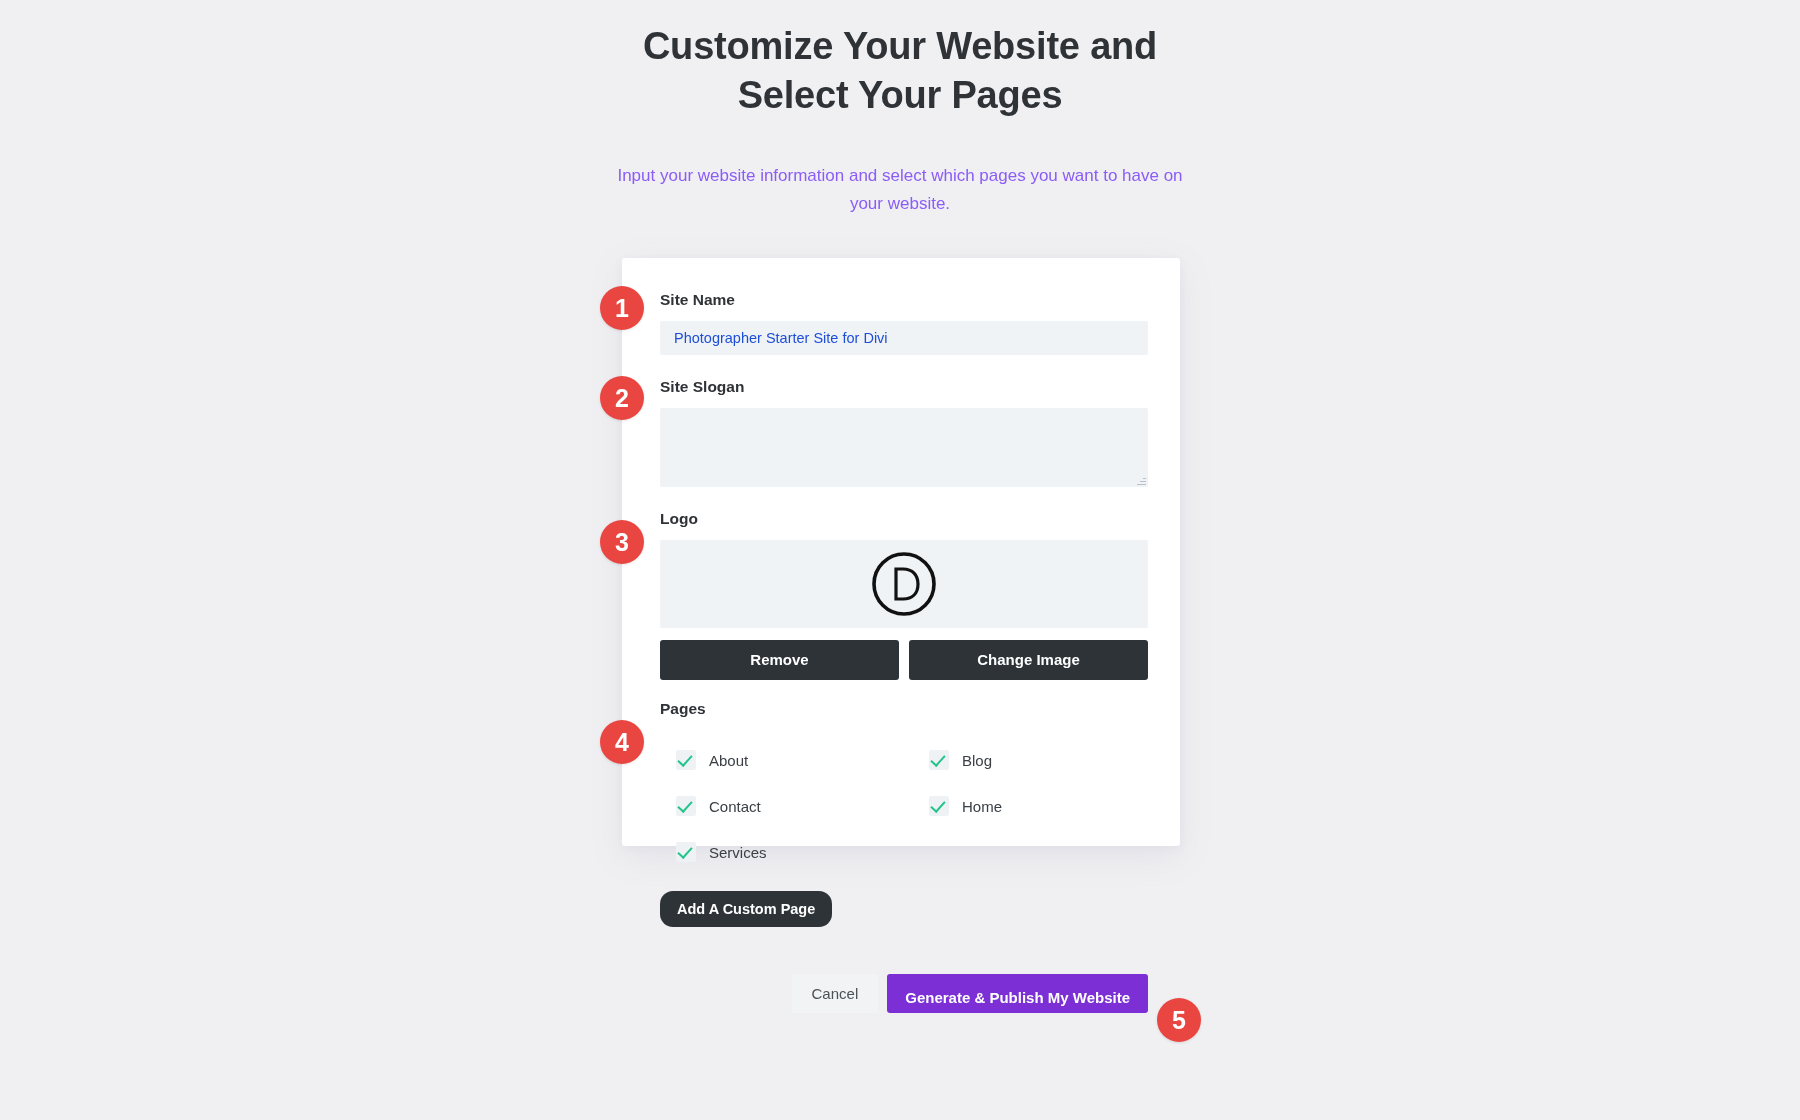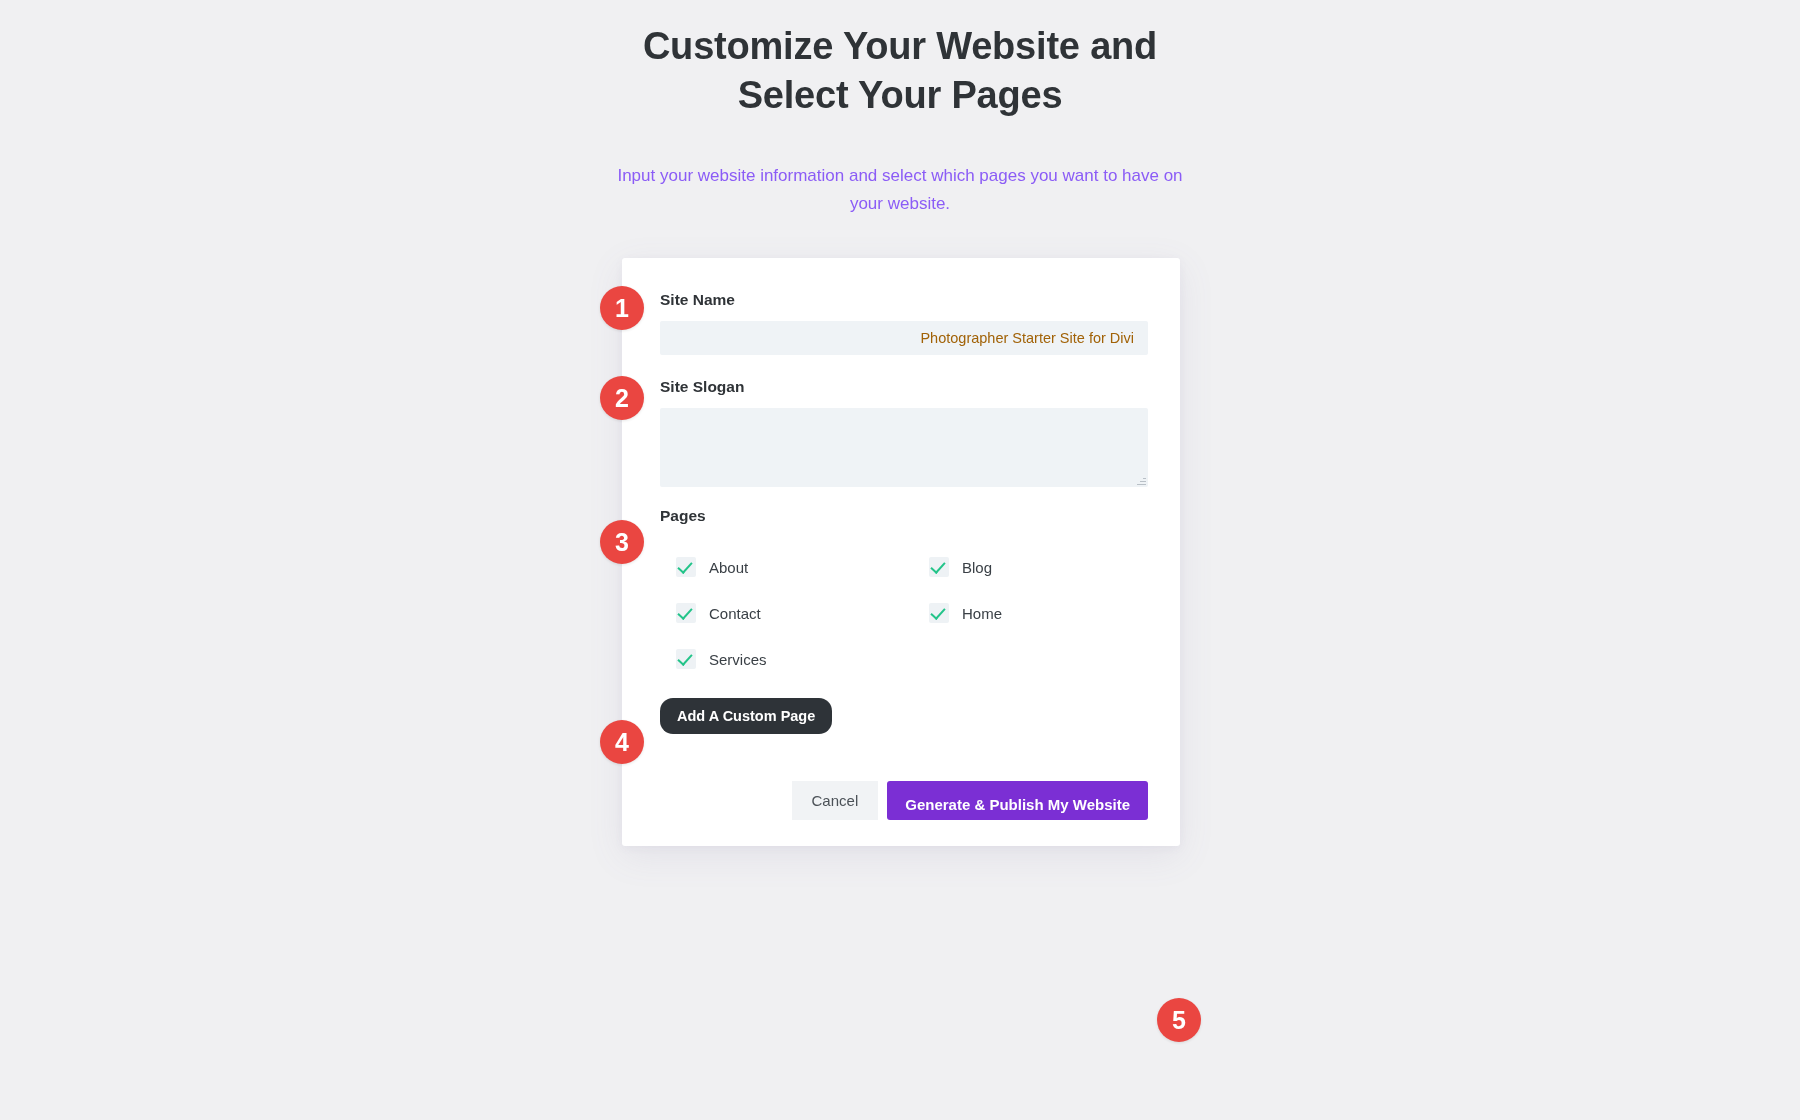--- a/index.html
+++ b/index.html
@@ -78,24 +78,23 @@
   .text-input {
     display: block;
     width: 488px;
     height: 34px;
     background: #eff3f6;
     border: none;
     outline: none;
     border-radius: 2px;
     font-family: "Liberation Sans", sans-serif;
     font-size: 14.5px;
-    color: #a16207;
+    color: #1d4ed8;
     padding: 0 14px;
     line-height: 34px;
-    text-align: right;
   }
   .text-area {
     display: block;
     width: 488px;
     height: 79px;
     background: #eff3f6;
     border: none;
     outline: none;
     border-radius: 2px;
     font-family: "Liberation Sans", sans-serif;
@@ -288,20 +287,33 @@
       <div style="position:relative;width:488px;">
         <textarea class="text-area" style=""></textarea>
         <span class="resize-grip">
           <span></span>
             <span></span>
             <span></span>
         </span>
       </div>
     </div>
 
+    <div class="field-block" style="margin-top:22px;">
+      <div class="field-label">Logo</div>
+      <div class="logo-preview">
+        <svg class="divi-mark" width="68" height="68" viewBox="0 0 68 68">
+          <circle cx="34" cy="34" r="30" fill="none" stroke="#111111" stroke-width="3.6"></circle>
+          <path d="M26 19 L26 49 L33 49 C42.5 49 48 43.2 48 34 C48 24.8 42.5 19 33 19 Z" fill="none" stroke="#111111" stroke-width="3.2" stroke-linejoin="miter"></path>
+        </svg>
+      </div>
+      <div class="logo-buttons">
+        <button class="btn-dark">Remove</button>
+        <button class="btn-dark">Change Image</button>
+      </div>
+    </div>
 
     <div class="field-block" style="margin-top:19px;">
       <div class="field-label">Pages</div>
 
       <div class="pages-grid">
         <label class="page-item">
           <span class="cb checked"></span>
           <span class="page-item-label">About</span>
         </label>
         <label class="page-item">

